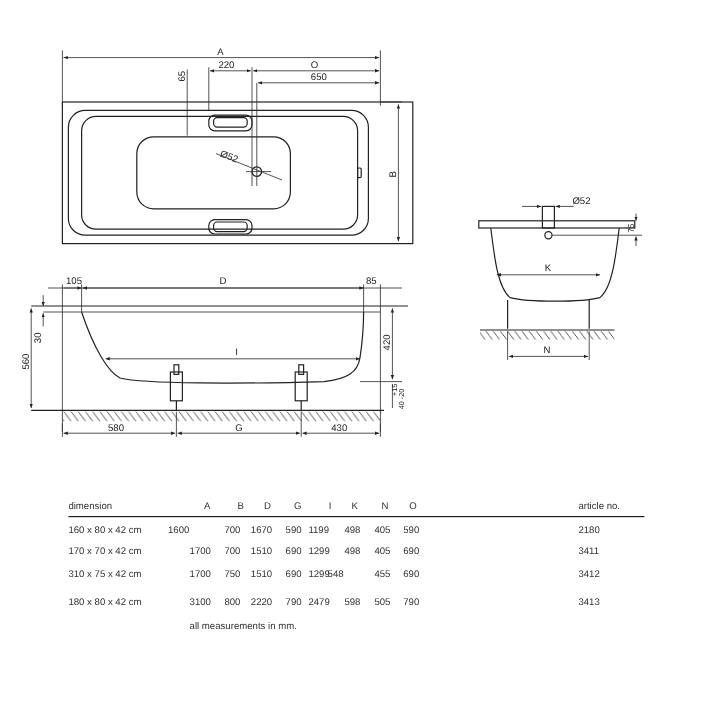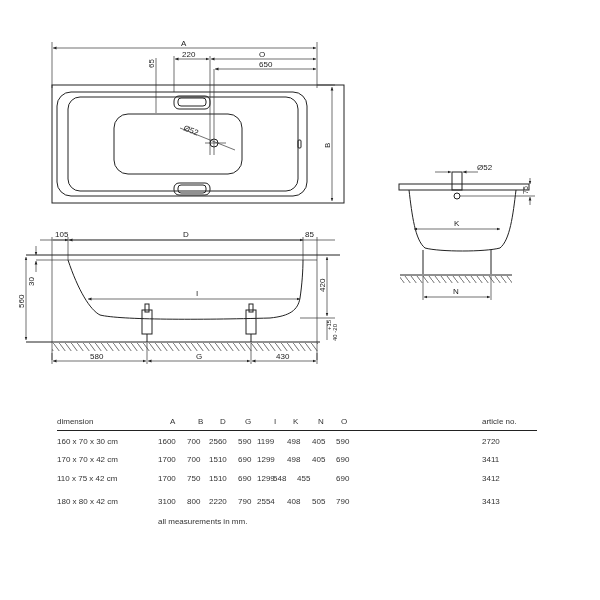--- a/index.html
+++ b/index.html
@@ -173,65 +173,65 @@
     <span class="cell" style="left:163px">D</span>
     <span class="cell" style="left:188px">G</span>
     <span class="cell" style="left:217px">I</span>
     <span class="cell" style="left:236px">K</span>
     <span class="cell" style="left:261px">N</span>
     <span class="cell" style="left:284px">O</span>
     <span class="cell" style="left:425px">article no.</span>
   </div>
 
   <div class="trow" style="top:20px">
-    <span class="cell" style="left:0">160 x 70 x 30 cm</span>
-    <span class="cell" style="left:101px">1600</span>
+    <span class="cell" style="left:0">160 x 80 x 42 cm</span>
+    <span class="cell" style="left:83px">1600</span>
     <span class="cell" style="left:130px">700</span>
-    <span class="cell" style="left:152px">2560</span>
+    <span class="cell" style="left:152px">1670</span>
     <span class="cell" style="left:181px">590</span>
     <span class="cell" style="left:200px">1199</span>
     <span class="cell" style="left:230px">498</span>
     <span class="cell" style="left:255px">405</span>
     <span class="cell" style="left:279px">590</span>
-    <span class="cell" style="left:425px">2720</span>
+    <span class="cell" style="left:425px">2180</span>
   </div>
 
   <div class="trow" style="top:38px">
     <span class="cell" style="left:0">170 x 70 x 42 cm</span>
     <span class="cell" style="left:101px">1700</span>
     <span class="cell" style="left:130px">700</span>
     <span class="cell" style="left:152px">1510</span>
     <span class="cell" style="left:181px">690</span>
     <span class="cell" style="left:200px">1299</span>
     <span class="cell" style="left:230px">498</span>
     <span class="cell" style="left:255px">405</span>
     <span class="cell" style="left:279px">690</span>
     <span class="cell" style="left:425px">3411</span>
   </div>
 
   <div class="trow" style="top:57px">
-    <span class="cell" style="left:0">110 x 75 x 42 cm</span>
+    <span class="cell" style="left:0">310 x 75 x 42 cm</span>
     <span class="cell" style="left:101px">1700</span>
     <span class="cell" style="left:130px">750</span>
     <span class="cell" style="left:152px">1510</span>
     <span class="cell" style="left:181px">690</span>
     <span class="cell" style="left:200px">1299</span>
     <span class="cell" style="left:216px">548</span>
-    <span class="cell" style="left:240px">455</span>
+    <span class="cell" style="left:255px">455</span>
     <span class="cell" style="left:279px">690</span>
     <span class="cell" style="left:425px">3412</span>
   </div>
 
   <div class="trow" style="top:80px">
     <span class="cell" style="left:0">180 x 80 x 42 cm</span>
     <span class="cell" style="left:101px">3100</span>
     <span class="cell" style="left:130px">800</span>
     <span class="cell" style="left:152px">2220</span>
     <span class="cell" style="left:181px">790</span>
-    <span class="cell" style="left:200px">2554</span>
-    <span class="cell" style="left:230px">408</span>
+    <span class="cell" style="left:200px">2479</span>
+    <span class="cell" style="left:230px">598</span>
     <span class="cell" style="left:255px">505</span>
     <span class="cell" style="left:279px">790</span>
     <span class="cell" style="left:425px">3413</span>
   </div>
 </div>
 <div class="hdr-line" style="left:57px"></div>
 <div class="note">all measurements in mm.</div>
 
 </body></html>

